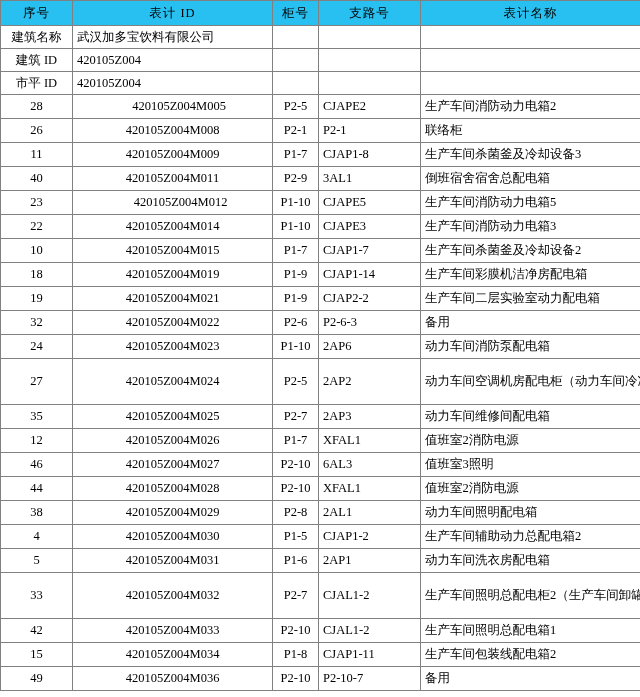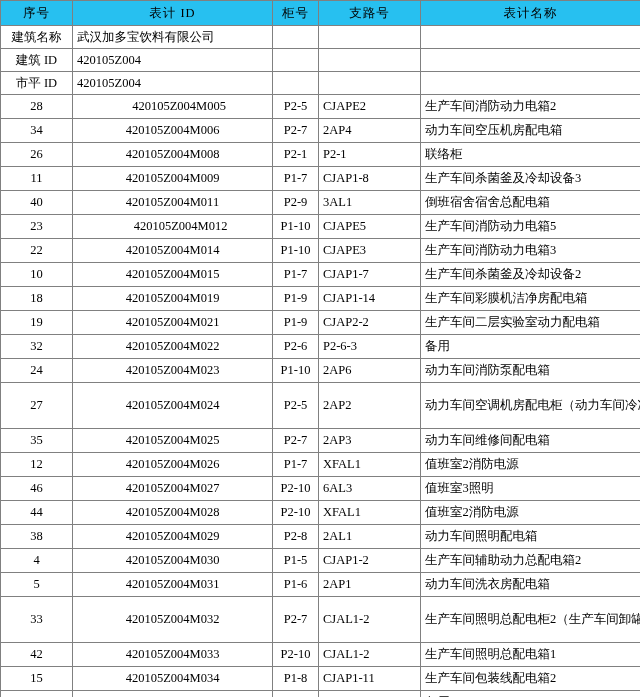--- a/index.html
+++ b/index.html
@@ -141,27 +141,20 @@
 
   <tbody id="rows-body">
       <tr>
         <td class="cell-seq" style="border-color: rgb(128, 128, 128);">28</td>
         <td class="cell-id" style="border-color: rgb(128, 128, 128); padding-left: 17px;">420105Z004M005</td>
         <td class="cell-cab" style="border-color: rgb(128, 128, 128);">P2-5</td>
         <td class="cell-branch" style="border-color: rgb(128, 128, 128);">CJAPE2</td>
         <td class="cell-name" style="border-color: rgb(128, 128, 128);">生产车间消防动力电箱2</td>
       </tr>
       <tr>
-        <td class="cell-seq" style="border-color: rgb(128, 128, 128);">34</td>
-        <td class="cell-id" style="border-color: rgb(128, 128, 128);">420105Z004M006</td>
-        <td class="cell-cab" style="border-color: rgb(128, 128, 128);">P2-7</td>
-        <td class="cell-branch" style="border-color: rgb(128, 128, 128);">2AP4</td>
-        <td class="cell-name" style="border-color: rgb(128, 128, 128);">动力车间空压机房配电箱</td>
-      </tr>
-      <tr>
         <td class="cell-seq" style="border-color: rgb(128, 128, 128);">26</td>
         <td class="cell-id" style="border-color: rgb(128, 128, 128); margin-left: 28px;">420105Z004M008</td>
         <td class="cell-cab" style="border-color: rgb(128, 128, 128);">P2-1</td>
         <td class="cell-branch" style="border-color: rgb(128, 128, 128);">P2-1</td>
         <td class="cell-name" style="border-color: rgb(128, 128, 128);">联络柜</td>
       </tr>
       <tr>
         <td class="cell-seq" style="border-color: rgb(128, 128, 128);">11</td>
         <td class="cell-id" style="border-color: rgb(128, 128, 128);">420105Z004M009</td>
         <td class="cell-cab" style="border-color: rgb(128, 128, 128);">P1-7</td>

